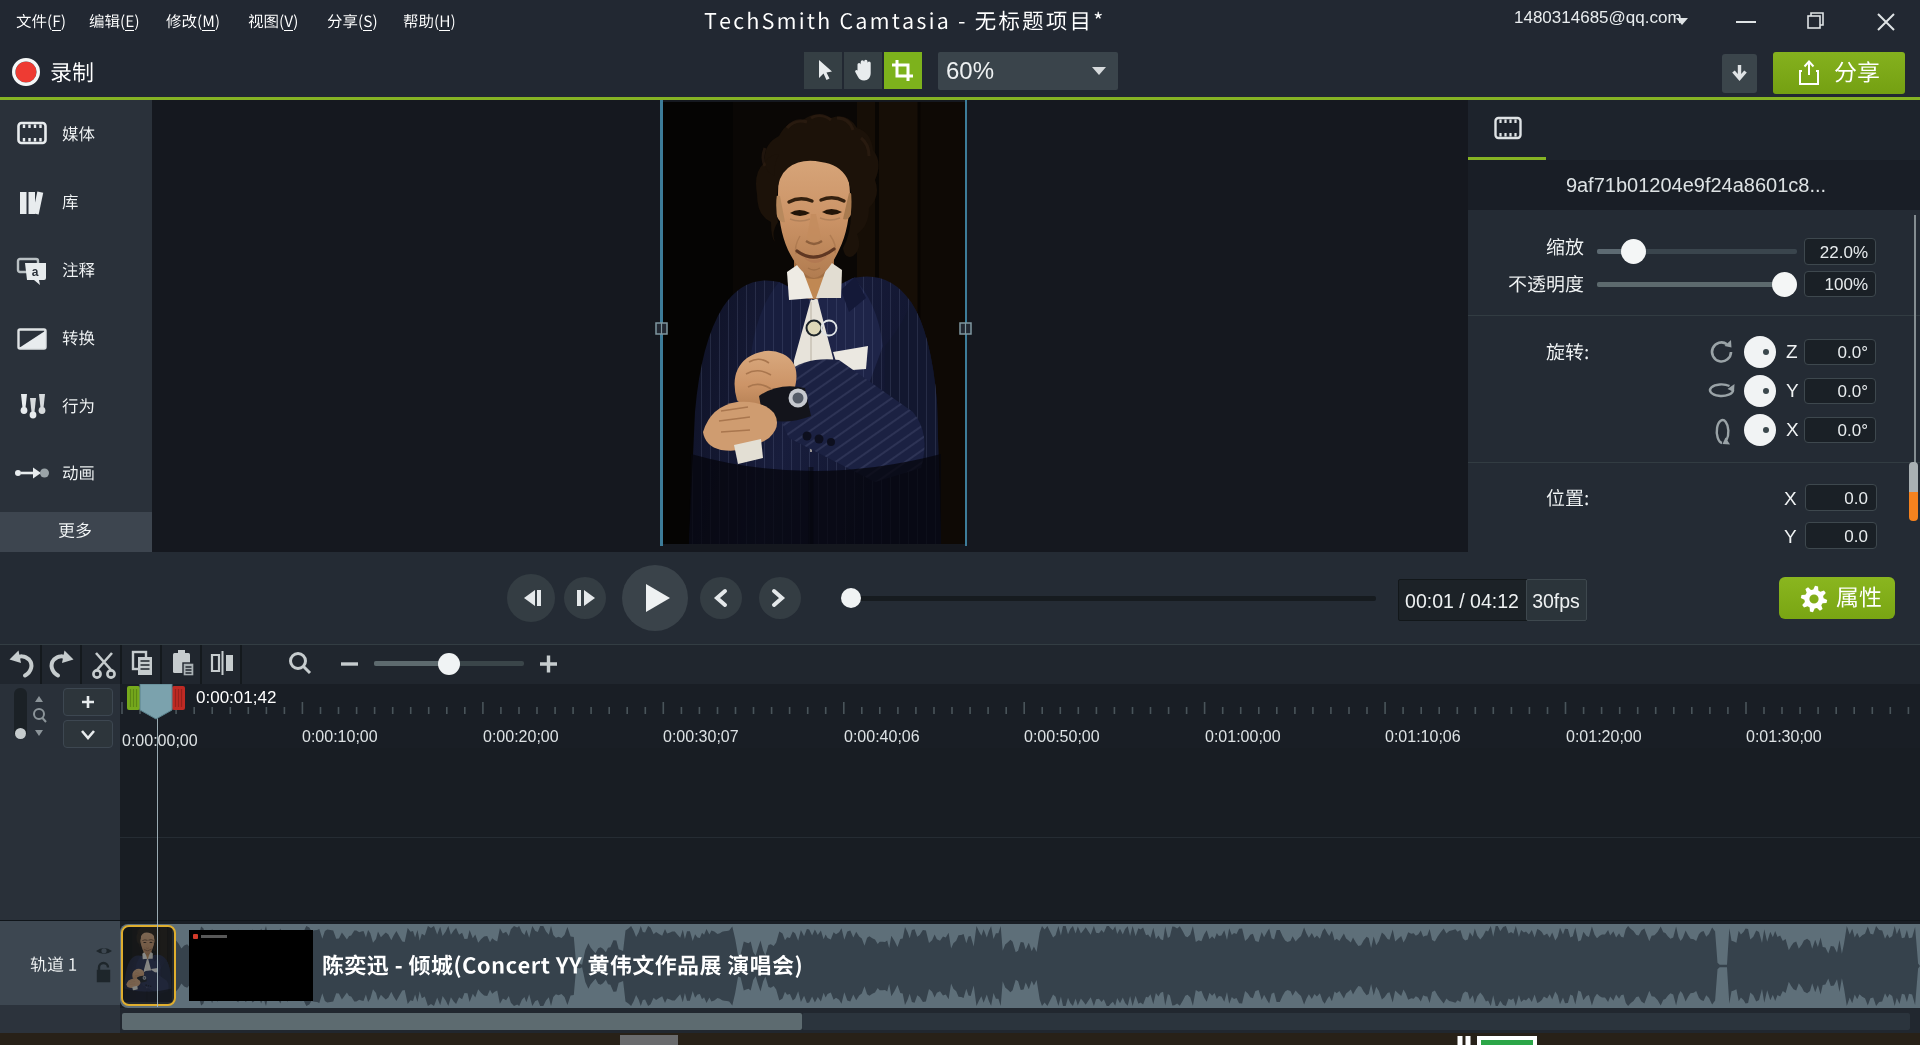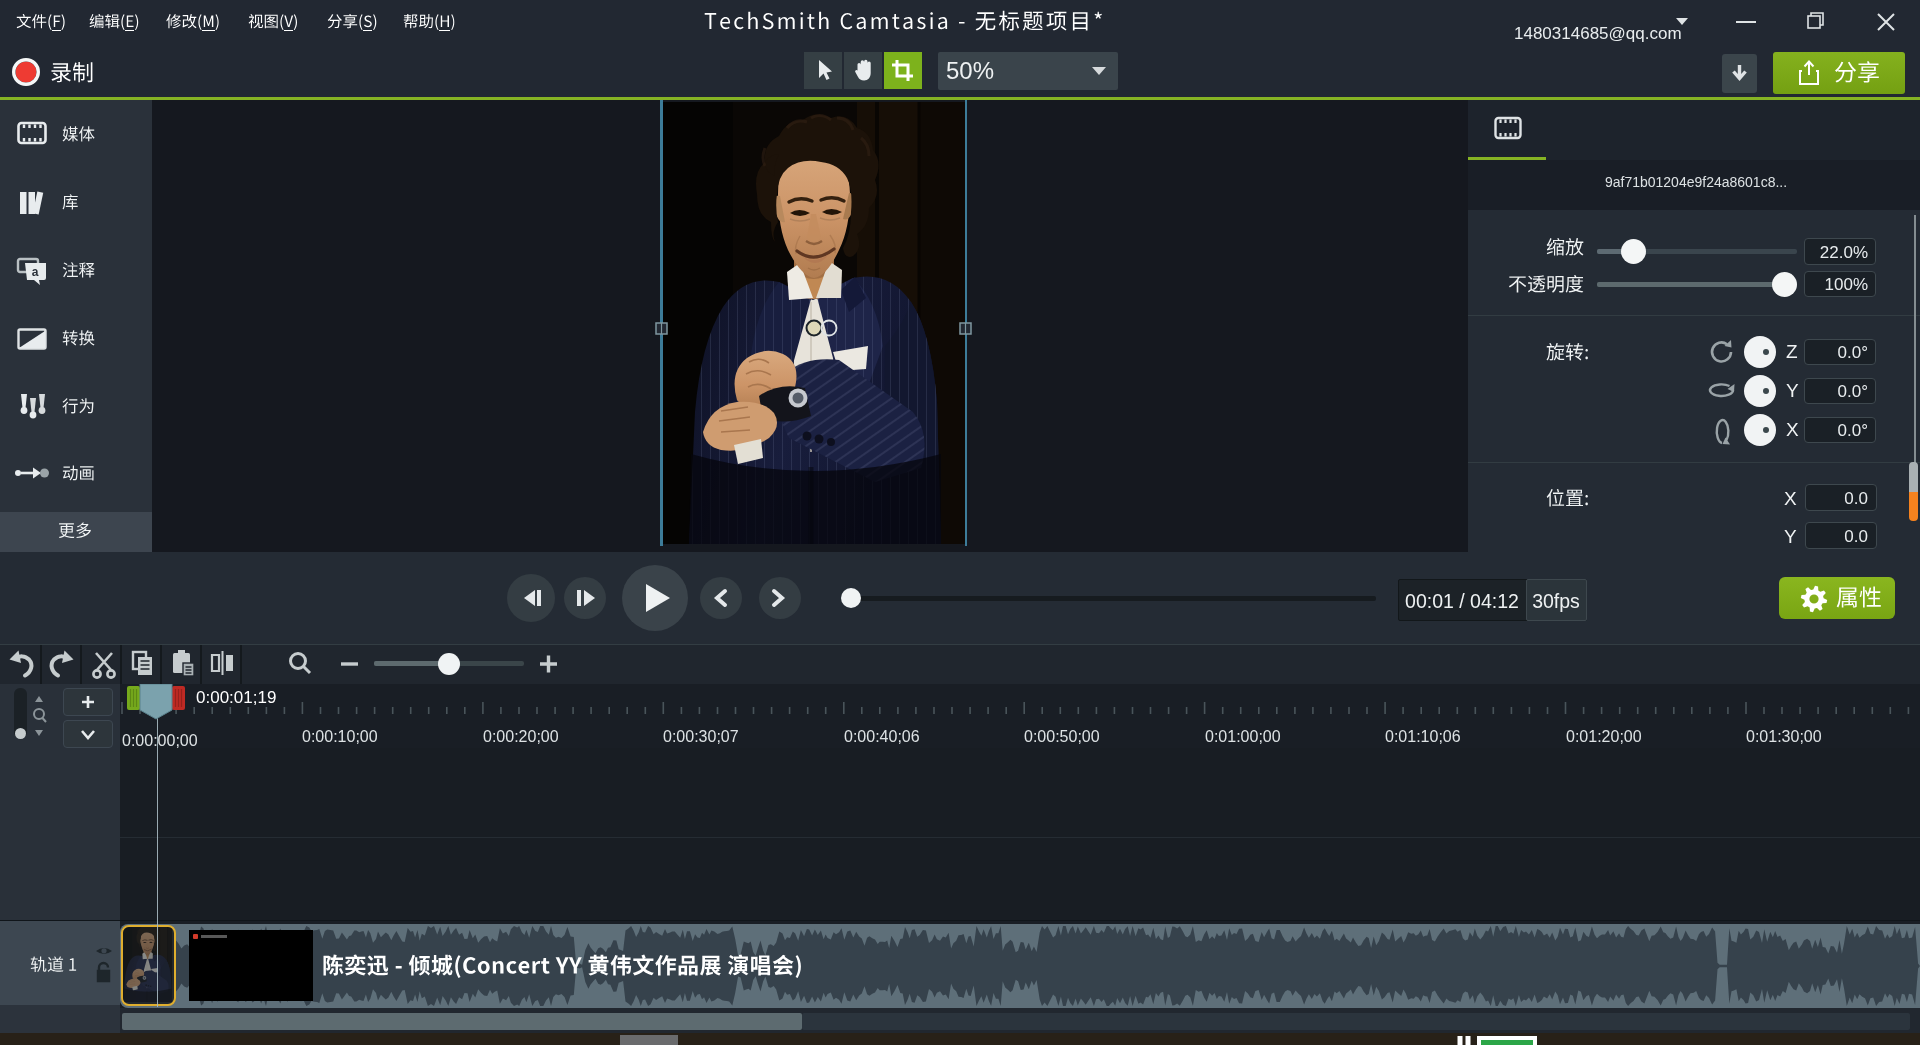--- a/index.html
+++ b/index.html
@@ -29,21 +29,21 @@
       <path transform="translate(0,18.0)" d="M10.4 -12.7 9.4 -12.3C10.5 -10.0 12.3 -7.5 13.9 -6.1C14.2 -6.4 14.6 -6.8 14.9 -7.1C13.3 -8.3 11.4 -10.6 10.4 -12.7ZM5.0 -12.7C4.1 -10.3 2.5 -8.2 0.7 -6.9C1.0 -6.6 1.5 -6.2 1.7 -6.0C2.1 -6.3 2.5 -6.7 2.9 -7.1V-6.0H5.9C5.5 -3.4 4.7 -0.9 1.0 0.3C1.3 0.5 1.6 1.0 1.7 1.3C5.7 -0.1 6.7 -2.9 7.1 -6.0H11.3C11.2 -2.1 10.9 -0.6 10.5 -0.2C10.4 -0.1 10.2 -0.0 9.9 -0.0C9.5 -0.0 8.6 -0.0 7.5 -0.1C7.8 0.2 7.9 0.7 7.9 1.0C8.9 1.1 9.9 1.1 10.4 1.1C10.9 1.0 11.3 0.9 11.6 0.5C12.1 -0.1 12.3 -1.8 12.6 -6.6C12.6 -6.8 12.6 -7.2 12.6 -7.2H3.0C4.3 -8.6 5.5 -10.4 6.3 -12.4Z M19.6 -8.8H26.9V-7.4H19.6ZM18.4 -9.7V-6.5H28.1V-9.7ZM27.6 -5.6 27.3 -5.6H17.8V-4.6H25.8C24.8 -4.3 23.7 -3.9 22.6 -3.7L22.6 -2.8H16.3V-1.8H22.6V0.0C22.6 0.2 22.5 0.3 22.3 0.3C22.0 0.3 20.9 0.3 19.9 0.3C20.0 0.6 20.2 1.0 20.3 1.3C21.7 1.3 22.6 1.3 23.1 1.1C23.7 1.0 23.8 0.7 23.8 0.0V-1.8H30.2V-2.8H23.8V-3.2C25.6 -3.6 27.4 -4.2 28.7 -5.0L27.9 -5.6ZM22.2 -12.9C22.4 -12.5 22.6 -12.1 22.7 -11.7H16.5V-10.7H30.0V-11.7H24.0C23.9 -12.1 23.6 -12.7 23.4 -13.1Z M34.7 3.0 35.6 2.7C34.2 0.4 33.6 -2.2 33.6 -4.8C33.6 -7.4 34.2 -10.1 35.6 -12.3L34.7 -12.7C33.3 -10.4 32.4 -7.9 32.4 -4.8C32.4 -1.8 33.3 0.7 34.7 3.0Z M41.0 0.2C43.3 0.2 44.8 -1.2 44.8 -3.0C44.8 -4.7 43.8 -5.5 42.5 -6.1L40.9 -6.8C40.0 -7.1 39.0 -7.5 39.0 -8.7C39.0 -9.7 39.8 -10.3 41.1 -10.3C42.1 -10.3 43.0 -9.9 43.7 -9.3L44.4 -10.2C43.6 -11.0 42.4 -11.6 41.1 -11.6C39.0 -11.6 37.5 -10.3 37.5 -8.6C37.5 -6.9 38.8 -6.1 39.8 -5.6L41.4 -4.9C42.5 -4.4 43.4 -4.1 43.4 -2.9C43.4 -1.8 42.5 -1.1 41.0 -1.1C39.8 -1.1 38.6 -1.6 37.8 -2.5L37.0 -1.5C38.0 -0.4 39.3 0.2 41.0 0.2Z M47.0 3.0C48.4 0.7 49.3 -1.8 49.3 -4.8C49.3 -7.9 48.4 -10.4 47.0 -12.7L46.1 -12.3C47.5 -10.1 48.1 -7.4 48.1 -4.8C48.1 -2.2 47.5 0.4 46.1 2.7Z" fill="#ffffff"></path>
     </svg>
 <div class="abs" style="left:363.2px;top:29.5px;width:9.2px;height:1px;background:#ffffff"></div>
 <svg style="position:absolute;left:403.0px;top:8.5px;overflow:visible" width="57" height="24">
       <path transform="translate(0,18.0)" d="M4.2 -13.0V-11.8H1.0V-10.8H4.2V-9.7H1.3V-8.8H4.2V-8.4C4.2 -8.2 4.2 -7.9 4.1 -7.6H0.8V-6.6H3.7C3.2 -6.0 2.4 -5.3 1.1 -4.8C1.3 -4.6 1.7 -4.2 1.9 -4.0C3.6 -4.7 4.5 -5.7 5.0 -6.6H8.4V-7.6H5.3C5.4 -7.9 5.4 -8.2 5.4 -8.4V-8.8H8.0V-9.7H5.4V-10.8H8.3V-11.8H5.4V-13.0ZM9.1 -12.4V-4.7H10.2V-11.4H12.8C12.4 -10.7 11.9 -9.9 11.4 -9.2C12.7 -8.5 13.3 -7.8 13.3 -7.2C13.3 -6.9 13.1 -6.7 12.9 -6.6C12.7 -6.5 12.4 -6.4 12.2 -6.4C11.8 -6.4 11.2 -6.4 10.5 -6.5C10.7 -6.2 10.9 -5.8 10.9 -5.5C11.5 -5.4 12.2 -5.5 12.7 -5.5C13.0 -5.5 13.4 -5.6 13.6 -5.8C14.2 -6.0 14.4 -6.5 14.4 -7.1C14.4 -7.8 13.9 -8.6 12.6 -9.4C13.3 -10.2 13.9 -11.1 14.5 -11.9L13.7 -12.4L13.5 -12.4ZM2.3 -4.1V0.4H3.5V-3.0H7.1V1.2H8.3V-3.0H12.2V-0.9C12.2 -0.7 12.2 -0.6 11.9 -0.6C11.7 -0.6 10.7 -0.6 9.7 -0.6C9.9 -0.4 10.1 0.1 10.2 0.4C11.5 0.4 12.3 0.4 12.8 0.2C13.3 0.0 13.4 -0.3 13.4 -0.9V-4.1H8.3V-5.3H7.1V-4.1Z M25.3 -13.0C25.3 -11.8 25.3 -10.6 25.3 -9.5H22.7V-8.4H25.2C25.0 -4.7 24.2 -1.4 21.3 0.4C21.5 0.6 21.9 1.0 22.1 1.3C25.3 -0.8 26.1 -4.3 26.4 -8.4H28.8C28.6 -2.7 28.5 -0.7 28.1 -0.2C27.9 0.0 27.8 0.1 27.5 0.1C27.2 0.1 26.4 0.0 25.5 -0.0C25.7 0.3 25.8 0.8 25.8 1.1C26.6 1.1 27.5 1.2 28.0 1.1C28.5 1.1 28.8 0.9 29.1 0.5C29.6 -0.2 29.7 -2.4 29.9 -8.9C29.9 -9.1 29.9 -9.5 29.9 -9.5H26.4C26.4 -10.6 26.4 -11.8 26.4 -13.0ZM16.0 -1.5 16.2 -0.3C18.1 -0.7 20.7 -1.3 23.2 -1.9L23.1 -2.9L22.2 -2.8V-12.3H17.1V-1.7ZM18.2 -1.9V-4.6H21.1V-2.5ZM18.2 -7.9H21.1V-5.6H18.2ZM18.2 -8.9V-11.2H21.1V-8.9Z M34.7 3.0 35.6 2.7C34.2 0.4 33.6 -2.2 33.6 -4.8C33.6 -7.4 34.2 -10.1 35.6 -12.3L34.7 -12.7C33.3 -10.4 32.4 -7.9 32.4 -4.8C32.4 -1.8 33.3 0.7 34.7 3.0Z M37.8 0.0H39.2V-5.4H44.5V0.0H46.0V-11.4H44.5V-6.6H39.2V-11.4H37.8Z M49.1 3.0C50.5 0.7 51.3 -1.8 51.3 -4.8C51.3 -7.9 50.5 -10.4 49.1 -12.7L48.2 -12.3C49.5 -10.1 50.2 -7.4 50.2 -4.8C50.2 -2.2 49.5 0.4 48.2 2.7Z" fill="#ffffff"></path>
     </svg>
 <div class="abs" style="left:439.2px;top:29.5px;width:11.3px;height:1px;background:#ffffff"></div>
 <svg style="position:absolute;left:704.0px;top:4.1px;overflow:visible" width="405" height="34">
       <path transform="translate(0,24.9)" d="M5.4 0.0H7.4V-14.1H12.2V-15.8H0.7V-14.1H5.4Z M21.8 0.3C23.4 0.3 24.6 -0.2 25.6 -0.9L24.9 -2.2C24.0 -1.6 23.1 -1.3 22.0 -1.3C19.8 -1.3 18.3 -2.9 18.1 -5.4H26.0C26.0 -5.7 26.1 -6.1 26.1 -6.5C26.1 -9.8 24.4 -12.0 21.4 -12.0C18.8 -12.0 16.2 -9.6 16.2 -5.8C16.2 -2.0 18.7 0.3 21.8 0.3ZM18.1 -6.8C18.3 -9.1 19.8 -10.4 21.5 -10.4C23.3 -10.4 24.4 -9.1 24.4 -6.8Z M35.8 0.3C37.2 0.3 38.5 -0.3 39.6 -1.2L38.7 -2.5C38.0 -1.9 37.0 -1.4 35.9 -1.4C33.8 -1.4 32.3 -3.1 32.3 -5.8C32.3 -8.5 33.9 -10.3 36.0 -10.3C36.9 -10.3 37.7 -9.9 38.3 -9.3L39.3 -10.6C38.5 -11.3 37.4 -12.0 35.9 -12.0C32.9 -12.0 30.3 -9.7 30.3 -5.8C30.3 -2.0 32.7 0.3 35.8 0.3Z M44.3 0.0H46.3V-8.5C47.5 -9.7 48.3 -10.3 49.5 -10.3C51.0 -10.3 51.7 -9.3 51.7 -7.1V0.0H53.7V-7.4C53.7 -10.4 52.5 -12.0 50.1 -12.0C48.5 -12.0 47.3 -11.1 46.2 -10.0L46.3 -12.4V-17.1H44.3Z M64.1 0.3C67.4 0.3 69.5 -1.7 69.5 -4.2C69.5 -6.5 68.1 -7.6 66.2 -8.4L64.0 -9.4C62.8 -9.9 61.4 -10.5 61.4 -12.0C61.4 -13.4 62.6 -14.3 64.3 -14.3C65.8 -14.3 67.0 -13.7 67.9 -12.8L69.0 -14.1C67.9 -15.2 66.2 -16.0 64.3 -16.0C61.5 -16.0 59.4 -14.3 59.4 -11.9C59.4 -9.6 61.1 -8.4 62.6 -7.8L64.8 -6.8C66.3 -6.2 67.5 -5.7 67.5 -4.0C67.5 -2.5 66.2 -1.5 64.2 -1.5C62.5 -1.5 60.9 -2.2 59.8 -3.4L58.6 -2.0C60.0 -0.6 61.9 0.3 64.1 0.3Z M74.6 0.0H76.6V-8.5C77.6 -9.7 78.6 -10.3 79.5 -10.3C81.0 -10.3 81.7 -9.3 81.7 -7.1V0.0H83.6V-8.5C84.7 -9.7 85.7 -10.3 86.6 -10.3C88.1 -10.3 88.7 -9.3 88.7 -7.1V0.0H90.7V-7.4C90.7 -10.4 89.6 -12.0 87.2 -12.0C85.7 -12.0 84.5 -11.1 83.3 -9.7C82.8 -11.1 81.9 -12.0 80.1 -12.0C78.7 -12.0 77.5 -11.1 76.4 -10.0H76.4L76.2 -11.7H74.6Z M96.7 0.0H98.7V-11.7H96.7ZM97.7 -14.1C98.5 -14.1 99.0 -14.6 99.0 -15.4C99.0 -16.1 98.5 -16.7 97.7 -16.7C96.9 -16.7 96.4 -16.1 96.4 -15.4C96.4 -14.6 96.9 -14.1 97.7 -14.1Z M108.5 0.3C109.2 0.3 110.0 0.1 110.6 -0.2L110.3 -1.6C109.9 -1.5 109.4 -1.3 108.9 -1.3C107.6 -1.3 107.1 -2.1 107.1 -3.5V-10.1H110.3V-11.7H107.1V-15.0H105.5L105.3 -11.7L103.4 -11.6V-10.1H105.2V-3.6C105.2 -1.3 106.0 0.3 108.5 0.3Z M115.1 0.0H117.1V-8.5C118.3 -9.7 119.1 -10.3 120.3 -10.3C121.8 -10.3 122.5 -9.3 122.5 -7.1V0.0H124.5V-7.4C124.5 -10.4 123.3 -12.0 120.9 -12.0C119.3 -12.0 118.1 -11.1 117.0 -10.0L117.1 -12.4V-17.1H115.1Z M143.5 0.3C145.6 0.3 147.1 -0.5 148.4 -2.0L147.3 -3.2C146.2 -2.1 145.1 -1.5 143.6 -1.5C140.6 -1.5 138.7 -4.0 138.7 -7.9C138.7 -11.9 140.7 -14.3 143.7 -14.3C145.0 -14.3 146.1 -13.7 146.9 -12.8L148.0 -14.1C147.1 -15.1 145.6 -16.0 143.6 -16.0C139.6 -16.0 136.7 -13.0 136.7 -7.9C136.7 -2.8 139.6 0.3 143.5 0.3Z M156.0 0.3C157.4 0.3 158.7 -0.5 159.9 -1.4H159.9L160.1 0.0H161.7V-7.2C161.7 -10.1 160.5 -12.0 157.7 -12.0C155.8 -12.0 154.1 -11.1 153.1 -10.4L153.8 -9.1C154.8 -9.7 156.0 -10.3 157.3 -10.3C159.3 -10.3 159.8 -8.9 159.8 -7.4C154.8 -6.8 152.6 -5.6 152.6 -3.0C152.6 -0.9 154.0 0.3 156.0 0.3ZM156.6 -1.3C155.4 -1.3 154.5 -1.8 154.5 -3.2C154.5 -4.7 155.8 -5.6 159.8 -6.1V-2.8C158.6 -1.8 157.7 -1.3 156.6 -1.3Z M167.6 0.0H169.6V-8.5C170.6 -9.7 171.6 -10.3 172.5 -10.3C174.0 -10.3 174.7 -9.3 174.7 -7.1V0.0H176.6V-8.5C177.7 -9.7 178.7 -10.3 179.6 -10.3C181.1 -10.3 181.8 -9.3 181.8 -7.1V0.0H183.7V-7.4C183.7 -10.4 182.6 -12.0 180.2 -12.0C178.7 -12.0 177.5 -11.1 176.3 -9.7C175.8 -11.1 174.9 -12.0 173.1 -12.0C171.7 -12.0 170.5 -11.1 169.5 -10.0H169.4L169.2 -11.7H167.6Z M193.4 0.3C194.1 0.3 194.9 0.1 195.5 -0.2L195.2 -1.6C194.8 -1.5 194.3 -1.3 193.8 -1.3C192.5 -1.3 192.0 -2.1 192.0 -3.5V-10.1H195.2V-11.7H192.0V-15.0H190.4L190.2 -11.7L188.3 -11.6V-10.1H190.1V-3.6C190.1 -1.3 190.9 0.3 193.4 0.3Z M202.7 0.3C204.2 0.3 205.5 -0.5 206.6 -1.4H206.6L206.8 0.0H208.4V-7.2C208.4 -10.1 207.3 -12.0 204.4 -12.0C202.5 -12.0 200.9 -11.1 199.8 -10.4L200.6 -9.1C201.5 -9.7 202.7 -10.3 204.1 -10.3C206.0 -10.3 206.5 -8.9 206.5 -7.4C201.5 -6.8 199.3 -5.6 199.3 -3.0C199.3 -0.9 200.8 0.3 202.7 0.3ZM203.3 -1.3C202.1 -1.3 201.2 -1.8 201.2 -3.2C201.2 -4.7 202.5 -5.6 206.5 -6.1V-2.8C205.3 -1.8 204.4 -1.3 203.3 -1.3Z M217.4 0.3C220.1 0.3 221.6 -1.3 221.6 -3.2C221.6 -5.4 219.8 -6.1 218.1 -6.7C216.8 -7.2 215.6 -7.7 215.6 -8.8C215.6 -9.7 216.2 -10.4 217.7 -10.4C218.8 -10.4 219.6 -10.0 220.4 -9.4L221.3 -10.6C220.4 -11.4 219.1 -12.0 217.7 -12.0C215.1 -12.0 213.7 -10.5 213.7 -8.7C213.7 -6.7 215.4 -5.9 217.1 -5.3C218.4 -4.8 219.7 -4.3 219.7 -3.1C219.7 -2.1 219.0 -1.2 217.4 -1.2C216.1 -1.2 215.0 -1.8 214.0 -2.6L213.0 -1.3C214.1 -0.4 215.7 0.3 217.4 0.3Z M226.6 0.0H228.6V-11.7H226.6ZM227.6 -14.1C228.4 -14.1 228.9 -14.6 228.9 -15.4C228.9 -16.1 228.4 -16.7 227.6 -16.7C226.8 -16.7 226.3 -16.1 226.3 -15.4C226.3 -14.6 226.8 -14.1 227.6 -14.1Z M237.4 0.3C238.8 0.3 240.1 -0.5 241.3 -1.4H241.3L241.5 0.0H243.1V-7.2C243.1 -10.1 241.9 -12.0 239.1 -12.0C237.2 -12.0 235.5 -11.1 234.5 -10.4L235.2 -9.1C236.2 -9.7 237.4 -10.3 238.7 -10.3C240.7 -10.3 241.2 -8.9 241.2 -7.4C236.2 -6.8 234.0 -5.6 234.0 -3.0C234.0 -0.9 235.4 0.3 237.4 0.3ZM238.0 -1.3C236.8 -1.3 235.9 -1.8 235.9 -3.2C235.9 -4.7 237.2 -5.6 241.2 -6.1V-2.8C240.0 -1.8 239.1 -1.3 238.0 -1.3Z M255.0 -5.3H260.5V-6.8H255.0Z M273.2 -16.6V-15.0H280.3C280.2 -13.5 280.2 -11.9 279.9 -10.3H271.8V-8.7H279.6C278.7 -5.0 276.7 -1.5 271.6 0.4C272.0 0.7 272.4 1.3 272.7 1.7C278.2 -0.5 280.4 -4.5 281.3 -8.7H281.7V-1.3C281.7 0.7 282.3 1.2 284.5 1.2C285.0 1.2 288.1 1.2 288.6 1.2C290.6 1.2 291.1 0.3 291.4 -3.1C290.9 -3.2 290.2 -3.5 289.8 -3.8C289.7 -0.9 289.5 -0.4 288.5 -0.4C287.8 -0.4 285.2 -0.4 284.7 -0.4C283.6 -0.4 283.4 -0.5 283.4 -1.3V-8.7H291.2V-10.3H281.5C281.8 -11.9 281.9 -13.5 281.9 -15.0H289.9V-16.6Z M304.4 -16.4V-14.9H313.8V-16.4ZM311.2 -7.0C312.2 -4.8 313.2 -2.0 313.5 -0.3L315.0 -0.9C314.6 -2.6 313.6 -5.3 312.5 -7.4ZM305.0 -7.4C304.4 -5.1 303.5 -2.8 302.3 -1.2C302.6 -1.1 303.3 -0.6 303.6 -0.4C304.7 -2.0 305.8 -4.5 306.5 -7.0ZM303.5 -11.3V-9.8H308.1V-0.4C308.1 -0.1 308.0 -0.0 307.7 0.0C307.4 0.0 306.4 0.0 305.3 -0.0C305.5 0.5 305.7 1.2 305.8 1.6C307.3 1.6 308.3 1.6 308.9 1.3C309.5 1.1 309.7 0.6 309.7 -0.4V-9.8H315.0V-11.3ZM298.8 -18.1V-13.5H295.5V-12.0H298.4C297.7 -9.3 296.3 -6.2 294.9 -4.6C295.2 -4.2 295.7 -3.5 295.8 -3.1C296.9 -4.5 298.0 -6.8 298.8 -9.1V1.7H300.4V-9.5C301.1 -8.5 302.0 -7.2 302.3 -6.5L303.3 -7.7C302.9 -8.3 301.0 -10.7 300.4 -11.4V-12.0H303.2V-13.5H300.4V-18.1Z M321.9 -13.2H326.3V-11.6H321.9ZM321.9 -16.0H326.3V-14.4H321.9ZM320.4 -17.2V-10.4H327.8V-17.2ZM333.1 -11.4C332.9 -5.8 332.5 -3.1 328.0 -1.7C328.3 -1.4 328.6 -0.9 328.7 -0.6C333.6 -2.2 334.3 -5.3 334.4 -11.4ZM333.8 -4.0C335.2 -3.0 336.8 -1.6 337.6 -0.7L338.6 -1.7C337.8 -2.6 336.1 -3.9 334.8 -4.9ZM320.8 -6.5C320.7 -3.4 320.3 -0.8 318.8 0.9C319.2 1.1 319.8 1.5 320.0 1.7C320.8 0.6 321.3 -0.6 321.7 -2.1C323.6 0.8 326.7 1.2 331.3 1.2H338.2C338.3 0.8 338.6 0.2 338.8 -0.1C337.6 -0.1 332.3 -0.1 331.3 -0.1C328.8 -0.1 326.6 -0.2 324.9 -0.9V-4.0H328.5V-5.2H324.9V-7.5H328.9V-8.8H319.2V-7.5H323.5V-1.7C322.9 -2.3 322.4 -2.9 322.0 -3.8C322.1 -4.6 322.1 -5.5 322.2 -6.4ZM329.7 -13.7V-4.6H331.1V-12.4H336.2V-4.7H337.6V-13.7H333.6C333.8 -14.3 334.1 -15.0 334.4 -15.8H338.7V-17.1H328.9V-15.8H332.8C332.6 -15.0 332.3 -14.3 332.1 -13.7Z M355.1 -10.8V-6.2C355.1 -4.0 354.5 -1.2 348.7 0.4C349.0 0.7 349.5 1.3 349.7 1.7C355.8 -0.3 356.7 -3.4 356.7 -6.2V-10.8ZM356.6 -2.0C358.3 -0.9 360.4 0.7 361.4 1.7L362.5 0.6C361.5 -0.5 359.3 -1.9 357.6 -3.0ZM342.4 -4.0 342.9 -2.3C344.8 -2.9 347.5 -3.8 350.0 -4.7L349.8 -6.1L347.1 -5.3V-14.0H349.6V-15.5H342.8V-14.0H345.5V-4.8ZM350.8 -13.4V-3.3H352.4V-12.0H359.4V-3.3H361.0V-13.4H355.9C356.2 -14.1 356.6 -14.9 356.9 -15.7H362.4V-17.1H350.0V-15.7H355.0C354.8 -14.9 354.5 -14.1 354.3 -13.4Z M370.5 -10.1H381.8V-6.6H370.5ZM370.5 -11.7V-15.1H381.8V-11.7ZM370.5 -5.0H381.8V-1.4H370.5ZM368.9 -16.7V1.6H370.5V0.1H381.8V1.6H383.5V-16.7Z M392.5 -10.1 394.3 -12.2 395.9 -10.1 396.9 -10.8 395.5 -13.1 397.8 -14.0 397.5 -15.1 395.0 -14.5 394.8 -17.1H393.7L393.4 -14.5L391.0 -15.1L390.6 -14.0L392.9 -13.1L391.6 -10.8Z" fill="#ffffff"></path>
     </svg>
-<div class="txt" style="left:1514px;top:24px;font-size:17px;color:#e8ecee">1480314685@qq.com</div>
+<div class="txt" style="left:1514px;top:8px;font-size:17px;color:#e8ecee">1480314685@qq.com</div>
 <div class="abs" style="left:1676px;top:18px;width:0;height:0;border-left:6px solid transparent;border-right:6px solid transparent;border-top:7px solid #dfe3e5"></div>
 <svg class="abs" style="left:1732px;top:8px" width="180" height="28" viewBox="0 0 180 28">
       <path d="M4 14 H24" stroke="#dfe3e5" stroke-width="2"></path>
       <rect x="76" y="8" width="12" height="12" fill="none" stroke="#dfe3e5" stroke-width="1.6"></rect>
       <path d="M79 8 V5 H91 V17 H88" fill="none" stroke="#dfe3e5" stroke-width="1.6"></path>
       <path d="M146 6 L162 22 M162 6 L146 22" stroke="#dfe3e5" stroke-width="2"></path>
     </svg>
 <div class="abs" style="left:0;top:44px;width:1920px;height:53px;background:#222832"></div>
 <svg class="abs" style="left:10px;top:56px" width="32" height="32" viewBox="0 0 32 32">
       <circle cx="16" cy="16" r="10.5" fill="#ee3b33"></circle>
@@ -58,21 +58,21 @@
 <svg class="abs" style="left:804px;top:52px" width="38" height="37" viewBox="0 0 38 37">
       <path d="M15 8 L15 26 L19.5 21.5 L22.5 28 L25.5 26.5 L22.5 20.5 L28 19.5 Z" fill="#e8ecee"></path>
     </svg>
 <svg class="abs" style="left:844px;top:52px" width="38" height="37" viewBox="0 0 38 37">
       <path d="M13.5 18 V12.5 a1.6 1.6 0 0 1 3.2 0 V10 a1.7 1.7 0 0 1 3.4 0 V9.5 a1.7 1.7 0 0 1 3.4 0 V11 a1.6 1.6 0 0 1 3.2 0 V21 c0 4.5-2.6 7.5-6.6 7.5 c-3.2 0-4.8-1.2-6.2-3.8 l-2.6-4.6 c-.9-1.5 1.2-3 2.4-1.6 z" fill="#e8ecee"></path>
     </svg>
 <svg class="abs" style="left:884px;top:52px" width="38" height="37" viewBox="0 0 38 37">
       <path d="M13 8 V24 H29 M8 13 H24 V29" fill="none" stroke="#ffffff" stroke-width="3"></path>
     </svg>
 <div class="abs" style="left:938px;top:52px;width:180px;height:38px;background:#3a444b;border-radius:2px"></div>
-<div class="txt" style="left:946px;top:57px;font-size:24px;color:#eef1f2">50%</div>
+<div class="txt" style="left:946px;top:57px;font-size:24px;color:#eef1f2">60%</div>
 <div class="abs" style="left:1092px;top:67px;width:0;height:0;border-left:7px solid transparent;border-right:7px solid transparent;border-top:8px solid #d6dadc"></div>
 <div class="abs" style="left:1722px;top:54px;width:35px;height:39px;background:#3b454b;border-radius:3px"></div>
 <svg class="abs" style="left:1722px;top:54px" width="35" height="39" viewBox="0 0 35 39">
       <path d="M17.5 11 V22 M11.5 17.5 L17.5 24.5 L23.5 17.5" fill="none" stroke="#dfe3e5" stroke-width="3.4"></path>
     </svg>
 <div class="abs" style="left:1773px;top:52px;width:132px;height:42px;background:linear-gradient(#85b11e,#74a012);border-radius:3px"></div>
 <svg class="abs" style="left:1796px;top:59px" width="26" height="28" viewBox="0 0 26 28">
       <path d="M6 12 H4 V25 H22 V12 H20 M13 16 V3 M8.5 7.5 L13 2.6 L17.5 7.5" fill="none" stroke="#ffffff" stroke-width="2"></path>
     </svg>
 <svg style="position:absolute;left:1834.0px;top:54.3px;overflow:visible" width="50" height="36">
@@ -244,21 +244,21 @@
       <circle cx="177" cy="10" r="7.5" fill="none" stroke="#dfe4e6" stroke-width="1.8"></circle>
     </svg>
 <div class="abs" style="left:1468px;top:100px;width:452px;height:452px;background:#242b34"></div>
 <div class="abs" style="left:1468px;top:100px;width:452px;height:61px;background:#1d232c"></div>
 <div class="abs" style="left:1468px;top:157px;width:78px;height:4px;background:#86b324"></div>
 <svg class="abs" style="left:1494px;top:114px" width="28" height="28" viewBox="0 0 28 28">
       <rect x="1.5" y="4" width="25" height="20" rx="3" fill="none" stroke="#dfe3e5" stroke-width="2.4"></rect>
       <path d="M6.5 5.5 V9 M11.5 5.5 V9 M16.5 5.5 V9 M21.5 5.5 V9 M6.5 19 V22.5 M11.5 19 V22.5 M16.5 19 V22.5 M21.5 19 V22.5" stroke="#dfe3e5" stroke-width="2.2"></path>
     </svg>
 <div class="abs" style="left:1468px;top:160px;width:452px;height:50px;background:#191e26"></div>
-<div class="txt" style="left:1696px;top:174px;font-size:14px;color:#dde2e4;transform:translateX(-50%)">9af71b01204e9f24a8601c8...</div>
+<div class="txt" style="left:1696px;top:174px;font-size:20px;color:#dde2e4;transform:translateX(-50%)">9af71b01204e9f24a8601c8...</div>
 <svg style="position:absolute;left:1546.0px;top:232.0px;overflow:visible" width="42" height="30">
       <path transform="translate(0,22.0)" d="M0.8 -1.0 1.2 0.3C2.8 -0.3 4.8 -1.1 6.8 -1.8L6.5 -3.0C4.4 -2.2 2.3 -1.5 0.8 -1.0ZM1.2 -8.0C1.5 -8.2 1.9 -8.2 4.0 -8.5C3.2 -7.3 2.5 -6.3 2.2 -5.9C1.7 -5.2 1.3 -4.8 0.9 -4.7C1.0 -4.4 1.2 -3.7 1.3 -3.5C1.6 -3.7 2.2 -3.9 6.0 -4.8L6.0 -5.5V-6.0L3.2 -5.4C4.5 -7.0 5.8 -9.1 6.9 -11.1L5.7 -11.8C5.4 -11.1 5.1 -10.4 4.7 -9.7L2.6 -9.6C3.7 -11.2 4.8 -13.3 5.6 -15.3L4.3 -15.9C3.6 -13.6 2.2 -11.1 1.8 -10.5C1.4 -9.8 1.1 -9.4 0.7 -9.3C0.9 -9.0 1.1 -8.3 1.2 -8.0ZM9.0 -11.6C8.5 -9.6 7.4 -7.1 6.0 -5.5C6.2 -5.3 6.6 -4.9 6.7 -4.6C7.2 -5.1 7.6 -5.6 8.0 -6.2V1.5H9.2V-8.5C9.6 -9.4 10.0 -10.4 10.2 -11.3ZM10.7 -7.7V1.5H11.9V0.6H16.2V1.4H17.5V-7.7H14.1L14.6 -9.6H17.8V-10.8H10.4V-9.6H13.2C13.1 -9.0 12.9 -8.3 12.8 -7.7ZM11.2 -15.6C11.5 -15.2 11.8 -14.6 12.0 -14.1H7.0V-11.0H8.3V-12.9H16.7V-11.3H18.1V-14.1H13.4C13.2 -14.7 12.8 -15.4 12.4 -16.0ZM11.9 -3.0H16.2V-0.6H11.9ZM11.9 -4.2V-6.5H16.2V-4.2Z M22.9 -15.6C23.3 -14.8 23.7 -13.7 23.9 -13.0L25.2 -13.5C25.0 -14.1 24.6 -15.2 24.2 -16.0ZM19.8 -12.9V-11.6H22.1V-7.6C22.1 -4.9 21.8 -1.9 19.5 0.6C19.8 0.8 20.3 1.2 20.5 1.5C23.1 -1.2 23.4 -4.4 23.4 -7.6V-7.7H26.0C25.9 -2.5 25.8 -0.6 25.5 -0.2C25.3 0.0 25.2 0.1 24.9 0.1C24.6 0.1 23.9 0.1 23.1 -0.0C23.3 0.3 23.4 0.9 23.5 1.3C24.3 1.3 25.1 1.3 25.5 1.3C26.0 1.3 26.4 1.1 26.7 0.7C27.2 0.0 27.3 -2.1 27.4 -8.4C27.4 -8.6 27.4 -9.0 27.4 -9.0H23.4V-11.6H28.3V-12.9ZM30.9 -11.1H34.4C34.1 -8.7 33.5 -6.6 32.6 -4.9C31.8 -6.6 31.2 -8.7 30.8 -10.9ZM30.6 -16.0C30.1 -12.7 29.0 -9.5 27.5 -7.5C27.8 -7.2 28.3 -6.7 28.6 -6.4C29.1 -7.1 29.5 -7.9 30.0 -8.8C30.4 -6.8 31.0 -5.0 31.8 -3.5C30.7 -1.9 29.2 -0.6 27.2 0.3C27.5 0.6 27.9 1.2 28.0 1.6C29.9 0.6 31.4 -0.6 32.5 -2.1C33.6 -0.6 34.8 0.6 36.4 1.5C36.7 1.1 37.1 0.6 37.4 0.3C35.8 -0.5 34.4 -1.8 33.4 -3.4C34.6 -5.5 35.4 -8.0 35.9 -11.1H37.3V-12.4H31.3C31.6 -13.5 31.9 -14.6 32.1 -15.7Z" fill="#f0f3f4"></path>
     </svg>
 <div class="abs" style="left:1597px;top:248.5px;width:200px;height:5px;background:#3a454d;border-radius:2px"></div>
 <div class="abs" style="left:1597px;top:248.5px;width:40px;height:5px;background:#5d6a72;border-radius:2px"></div>
 <div class="abs" style="left:1621px;top:239px;width:25px;height:25px;background:#f4f6f6;border-radius:50%"></div>
 <div class="abs" style="left:1804px;top:238px;width:72px;height:27px;background:#1a2026;border:1px solid #3e484e;border-radius:4px"></div>
 <div class="txt" style="left:1868px;top:243px;font-size:17px;transform:translateX(-100%)">22.0%</div>
 <svg style="position:absolute;left:1508.0px;top:269.0px;overflow:visible" width="80" height="30">
       <path transform="translate(0,22.0)" d="M10.6 -9.1C12.9 -7.6 15.7 -5.3 17.1 -3.9L18.2 -5.0C16.8 -6.4 13.9 -8.5 11.7 -10.0ZM1.3 -14.6V-13.2H9.8C7.9 -9.9 4.6 -6.7 0.8 -4.8C1.1 -4.5 1.6 -4.0 1.8 -3.6C4.4 -5.0 6.8 -6.9 8.7 -9.1V1.5H10.3V-11.1C10.8 -11.8 11.2 -12.5 11.6 -13.2H17.7V-14.6Z M20.2 -14.5C21.3 -13.6 22.6 -12.3 23.1 -11.3L24.3 -12.2C23.7 -13.1 22.4 -14.4 21.2 -15.3ZM35.2 -15.7C33.0 -15.1 28.8 -14.8 25.4 -14.7C25.6 -14.4 25.7 -13.9 25.7 -13.7C27.2 -13.7 28.7 -13.8 30.3 -13.9V-12.4H24.9V-11.3H29.4C28.1 -10.0 26.2 -8.8 24.4 -8.2C24.7 -7.9 25.0 -7.5 25.3 -7.2C27.0 -7.8 28.9 -9.2 30.3 -10.7V-8.1H31.6V-10.7C32.9 -9.3 34.8 -7.9 36.5 -7.2C36.7 -7.6 37.1 -8.0 37.4 -8.3C35.6 -8.8 33.7 -10.0 32.5 -11.3H37.1V-12.4H31.6V-14.0C33.3 -14.2 34.9 -14.4 36.2 -14.7ZM26.4 -7.7V-6.5H28.7C28.3 -4.5 27.5 -3.0 24.9 -2.2C25.2 -1.9 25.5 -1.4 25.6 -1.1C28.6 -2.1 29.6 -4.0 30.0 -6.5H32.3C32.1 -5.9 32.0 -5.3 31.8 -4.8H35.0C34.9 -3.4 34.7 -2.8 34.4 -2.6C34.3 -2.4 34.1 -2.4 33.8 -2.4C33.5 -2.4 32.6 -2.4 31.7 -2.5C31.9 -2.2 32.0 -1.7 32.0 -1.4C33.0 -1.3 33.9 -1.3 34.4 -1.4C34.9 -1.4 35.2 -1.5 35.5 -1.8C35.9 -2.2 36.2 -3.2 36.4 -5.4C36.4 -5.6 36.4 -5.9 36.4 -5.9H33.4L33.8 -7.7ZM23.8 -8.7H20.1V-7.3H22.4V-1.6C21.6 -1.2 20.7 -0.5 19.9 0.3L20.8 1.5C21.9 0.3 22.9 -0.6 23.6 -0.6C24.0 -0.6 24.6 -0.1 25.4 0.4C26.6 1.1 28.2 1.3 30.4 1.3C32.3 1.3 35.5 1.2 37.0 1.1C37.0 0.7 37.2 -0.0 37.4 -0.4C35.5 -0.2 32.6 -0.1 30.4 -0.1C28.4 -0.1 26.8 -0.2 25.6 -0.9C24.7 -1.4 24.3 -1.9 23.8 -1.9Z M44.4 -8.6V-4.8H40.9V-8.6ZM44.4 -9.9H40.9V-13.5H44.4ZM39.5 -14.8V-1.7H40.9V-3.5H45.8V-14.8ZM54.2 -13.8V-10.5H48.9V-13.8ZM47.5 -15.1V-8.4C47.5 -5.4 47.2 -1.8 44.0 0.7C44.3 0.9 44.8 1.3 45.0 1.7C47.2 -0.0 48.2 -2.3 48.6 -4.6H54.2V-0.4C54.2 -0.0 54.1 0.1 53.8 0.1C53.4 0.1 52.2 0.1 51.0 0.1C51.2 0.5 51.5 1.1 51.5 1.5C53.2 1.5 54.2 1.4 54.8 1.2C55.4 1.0 55.6 0.5 55.6 -0.4V-15.1ZM54.2 -9.2V-5.9H48.8C48.9 -6.7 48.9 -7.6 48.9 -8.4V-9.2Z M64.3 -12.2V-10.6H61.3V-9.4H64.3V-6.3H71.7V-9.4H74.8V-10.6H71.7V-12.2H70.3V-10.6H65.7V-12.2ZM70.3 -9.4V-7.4H65.7V-9.4ZM71.4 -3.9C70.5 -2.9 69.4 -2.1 68.0 -1.5C66.7 -2.1 65.5 -2.9 64.8 -3.9ZM61.5 -5.0V-3.9H64.0L63.4 -3.6C64.1 -2.5 65.2 -1.6 66.4 -0.9C64.7 -0.3 62.7 0.0 60.6 0.2C60.9 0.5 61.1 1.1 61.2 1.4C63.6 1.1 65.9 0.7 67.9 -0.1C69.8 0.7 72.0 1.2 74.4 1.5C74.6 1.2 75.0 0.6 75.3 0.3C73.2 0.1 71.2 -0.3 69.5 -0.9C71.2 -1.8 72.6 -3.0 73.5 -4.6L72.6 -5.1L72.3 -5.0ZM66.0 -15.7C66.3 -15.2 66.5 -14.6 66.7 -14.1H59.4V-8.9C59.4 -6.1 59.3 -2.0 57.7 0.9C58.1 1.0 58.7 1.3 59.0 1.5C60.6 -1.5 60.8 -5.9 60.8 -8.9V-12.7H75.0V-14.1H68.4C68.1 -14.7 67.8 -15.4 67.4 -16.1Z" fill="#f0f3f4"></path>
@@ -542,21 +542,21 @@
       <path transform="translate(0,25.5)" d="M16.9 -4.6C17.8 -2.9 18.8 -0.7 19.3 0.6L21.5 -0.5C21.0 -1.8 19.8 -4.0 19.0 -5.6ZM9.8 -5.5C9.3 -3.9 8.2 -1.9 7.1 -0.6C7.6 -0.3 8.4 0.4 8.9 0.9C10.2 -0.5 11.4 -2.8 12.3 -4.8ZM1.5 -17.7V2.0H3.9V-15.4H5.7C5.3 -13.9 4.8 -11.9 4.4 -10.6C5.6 -9.1 5.9 -7.7 5.9 -6.8C5.9 -6.1 5.8 -5.7 5.5 -5.5C5.4 -5.4 5.2 -5.3 4.9 -5.3C4.7 -5.3 4.4 -5.3 4.0 -5.4C4.4 -4.7 4.6 -3.7 4.6 -3.0C5.1 -3.0 5.7 -3.0 6.0 -3.1C6.5 -3.1 7.0 -3.3 7.3 -3.5C8.0 -4.0 8.3 -5.0 8.3 -6.4C8.3 -7.7 8.1 -9.2 6.8 -10.8C7.4 -12.5 8.1 -14.9 8.7 -16.8L6.8 -17.8L6.5 -17.7ZM8.4 -15.9V-13.6H10.6C10.2 -12.3 9.9 -11.2 9.7 -10.8C9.2 -9.8 8.9 -9.2 8.4 -9.1C8.7 -8.4 9.2 -7.1 9.3 -6.6C9.5 -6.8 10.4 -6.9 11.4 -6.9H13.5V-1.0C13.5 -0.7 13.4 -0.6 13.2 -0.6C12.9 -0.6 12.1 -0.6 11.3 -0.6C11.6 0.1 11.9 1.2 12.0 1.9C13.4 1.9 14.4 1.8 15.1 1.4C15.9 1.0 16.0 0.3 16.0 -0.9V-6.9H20.3V-9.3H16.0V-12.3H13.5V-9.3H11.6C12.2 -10.6 12.7 -12.0 13.3 -13.6H21.0V-15.9H14.0C14.3 -16.8 14.5 -17.7 14.7 -18.6L11.7 -18.9C11.6 -17.9 11.4 -16.9 11.2 -15.9Z M26.3 -14.0C25.6 -12.8 24.4 -11.6 23.2 -10.8C23.7 -10.4 24.7 -9.7 25.1 -9.3C26.3 -10.3 27.7 -11.9 28.6 -13.3ZM37.9 -13.0C39.0 -11.7 40.3 -9.9 40.8 -8.7L43.1 -9.8C42.5 -11.0 41.2 -12.7 40.0 -13.9ZM31.5 -18.4C31.8 -17.9 32.1 -17.2 32.3 -16.7H23.5V-14.5H30.1V-13.8C30.1 -12.1 29.6 -9.9 25.4 -8.5C25.9 -8.1 26.7 -7.2 27.0 -6.6C31.8 -8.4 32.4 -11.4 32.4 -13.8V-14.5H34.9V-9.9C34.9 -9.7 34.8 -9.7 34.5 -9.7C34.2 -9.7 33.4 -9.7 32.5 -9.7C32.8 -9.2 33.2 -8.4 33.4 -7.7H31.9C31.8 -7.0 31.7 -6.3 31.6 -5.7H23.4V-3.4H30.7C29.7 -1.8 27.5 -0.8 23.1 -0.2C23.6 0.3 24.2 1.3 24.4 1.9C29.8 1.1 32.2 -0.5 33.4 -2.9C35.1 -0.0 37.7 1.4 42.2 2.0C42.5 1.2 43.2 0.1 43.7 -0.4C39.9 -0.7 37.4 -1.6 35.9 -3.4H43.4V-5.7H34.3C34.4 -6.2 34.5 -6.8 34.5 -7.3C35.3 -7.3 35.9 -7.4 36.5 -7.7C37.2 -8.1 37.4 -8.8 37.4 -9.9V-14.5H43.3V-16.7H35.3C35.0 -17.4 34.5 -18.3 34.1 -19.0Z M45.8 -16.6C47.0 -15.5 48.5 -13.9 49.1 -12.8L51.3 -14.4C50.6 -15.5 49.0 -17.0 47.7 -18.0ZM54.9 -14.8V-10.6H51.7V-8.2H54.9V-1.6H57.4V-8.2H60.4V-10.6H57.4V-14.8ZM52.0 -17.7V-15.3H60.8C60.9 -7.0 61.1 -1.7 64.1 -1.7C65.5 -1.7 66.0 -2.7 66.2 -4.9C65.8 -5.4 65.1 -6.2 64.8 -6.9C64.7 -5.5 64.6 -4.4 64.4 -4.4C63.4 -4.4 63.3 -9.6 63.5 -17.7ZM51.0 -10.2H45.6V-7.8H48.5V-2.2C47.5 -1.7 46.5 -1.0 45.5 -0.1L47.3 2.2C48.4 0.8 49.7 -0.5 50.5 -0.5C51.0 -0.5 51.6 0.2 52.5 0.7C54.0 1.6 55.8 1.8 58.4 1.8C60.5 1.8 63.9 1.7 65.5 1.6C65.5 0.9 65.9 -0.4 66.2 -1.1C64.0 -0.8 60.6 -0.6 58.4 -0.6C56.2 -0.6 54.3 -0.7 52.9 -1.6C52.0 -2.1 51.5 -2.6 51.0 -2.8Z M73.7 -5.1H79.7V-7.5H73.7Z M101.5 -10.7V-6.2C101.5 -4.2 100.8 -1.1 96.7 0.5C97.3 0.9 97.9 1.6 98.1 2.1C103.1 0.1 103.6 -3.3 103.6 -6.2V-10.7ZM102.6 -1.4C104.0 -0.4 105.7 1.0 106.5 1.9L108.0 0.1C107.1 -0.8 105.3 -2.1 103.9 -2.9ZM90.6 -18.7C89.8 -15.5 88.4 -12.4 86.8 -10.3C87.1 -9.6 87.8 -8.1 87.9 -7.5C88.4 -8.0 88.8 -8.6 89.2 -9.3V2.0H91.6V-13.9C92.1 -15.3 92.6 -16.6 93.0 -18.0ZM93.3 -1.1C93.6 -1.5 94.3 -2.0 97.4 -3.6C97.4 -4.1 97.4 -5.2 97.5 -5.9L95.3 -4.9V-10.0H97.5V-12.2H95.3V-16.2H93.1V-4.9C93.1 -4.1 92.7 -3.7 92.3 -3.4C92.7 -2.9 93.1 -1.8 93.3 -1.1ZM98.3 -13.6V-3.1H100.5V-11.3H104.6V-3.1H106.9V-13.6H103.2L104.0 -15.3H107.8V-17.5H97.3V-15.3H101.3C101.2 -14.7 101.0 -14.1 100.8 -13.6Z M127.6 -11.0C127.3 -9.5 126.8 -8.2 126.3 -6.9C126.1 -8.8 125.9 -10.9 125.8 -13.2H130.0V-15.6H128.8L129.8 -16.2C129.3 -17.0 128.4 -18.0 127.6 -18.8L125.8 -17.7C126.4 -17.1 127.1 -16.3 127.5 -15.6H125.8C125.7 -16.7 125.7 -17.7 125.8 -18.7H123.3L123.3 -15.6H116.6V-8.3C116.6 -6.9 116.6 -5.4 116.3 -3.9L116.0 -5.5L114.3 -4.9V-11.0H116.0V-13.4H114.3V-18.4H111.9V-13.4H109.9V-11.0H111.9V-4.1C111.0 -3.8 110.2 -3.5 109.5 -3.3L110.4 -0.7C112.1 -1.4 114.2 -2.2 116.1 -3.0C115.8 -1.8 115.2 -0.6 114.3 0.4C114.9 0.7 115.9 1.6 116.3 2.0C117.6 0.5 118.4 -1.6 118.7 -3.7C119.0 -3.1 119.2 -2.2 119.3 -1.6C120.0 -1.6 120.7 -1.6 121.2 -1.7C121.7 -1.8 122.0 -2.0 122.4 -2.5C122.8 -3.1 122.9 -5.1 123.0 -10.0C123.0 -10.3 123.0 -10.9 123.0 -10.9H119.1V-13.2H123.4C123.5 -9.6 123.8 -6.2 124.4 -3.5C123.3 -2.0 122.0 -0.7 120.3 0.2C120.8 0.6 121.8 1.6 122.1 2.0C123.3 1.2 124.3 0.3 125.2 -0.7C125.9 0.8 126.7 1.7 127.8 1.7C129.5 1.7 130.2 0.8 130.5 -2.6C129.9 -2.9 129.2 -3.5 128.7 -4.0C128.6 -1.8 128.4 -0.7 128.1 -0.7C127.7 -0.7 127.3 -1.6 126.9 -3.1C128.3 -5.2 129.3 -7.7 130.0 -10.6ZM119.1 -8.7H120.8C120.8 -5.5 120.7 -4.3 120.5 -4.0C120.3 -3.8 120.2 -3.7 120.0 -3.7C119.7 -3.7 119.3 -3.7 118.8 -3.8C119.0 -5.3 119.1 -6.9 119.1 -8.3Z M136.5 4.4 138.5 3.6C136.7 0.4 135.8 -3.3 135.8 -6.9C135.8 -10.5 136.7 -14.3 138.5 -17.5L136.5 -18.3C134.4 -14.9 133.2 -11.3 133.2 -6.9C133.2 -2.5 134.4 1.1 136.5 4.4Z M148.7 0.3C150.8 0.3 152.5 -0.5 153.9 -2.1L152.1 -4.1C151.3 -3.2 150.2 -2.5 148.8 -2.5C146.2 -2.5 144.6 -4.6 144.6 -8.2C144.6 -11.7 146.4 -13.8 148.9 -13.8C150.1 -13.8 151.0 -13.2 151.9 -12.4L153.6 -14.5C152.5 -15.6 150.9 -16.6 148.8 -16.6C144.7 -16.6 141.2 -13.4 141.2 -8.1C141.2 -2.6 144.6 0.3 148.7 0.3Z M161.8 0.3C164.8 0.3 167.7 -2.1 167.7 -6.2C167.7 -10.3 164.8 -12.6 161.8 -12.6C158.7 -12.6 155.8 -10.3 155.8 -6.2C155.8 -2.1 158.7 0.3 161.8 0.3ZM161.8 -2.3C160.1 -2.3 159.1 -3.8 159.1 -6.2C159.1 -8.5 160.1 -10.0 161.8 -10.0C163.4 -10.0 164.4 -8.5 164.4 -6.2C164.4 -3.8 163.4 -2.3 161.8 -2.3Z M170.8 0.0H174.0V-8.5C174.9 -9.4 175.6 -9.9 176.6 -9.9C177.8 -9.9 178.3 -9.2 178.3 -7.3V0.0H181.5V-7.7C181.5 -10.8 180.4 -12.6 177.7 -12.6C176.1 -12.6 174.8 -11.7 173.7 -10.7H173.7L173.4 -12.3H170.8Z M190.5 0.3C191.9 0.3 193.4 -0.2 194.6 -1.2L193.3 -3.3C192.6 -2.8 191.8 -2.3 190.9 -2.3C189.1 -2.3 187.8 -3.8 187.8 -6.2C187.8 -8.5 189.1 -10.0 191.0 -10.0C191.7 -10.0 192.2 -9.7 192.9 -9.2L194.4 -11.2C193.5 -12.1 192.3 -12.6 190.8 -12.6C187.5 -12.6 184.5 -10.3 184.5 -6.2C184.5 -2.1 187.1 0.3 190.5 0.3Z M202.7 0.3C204.2 0.3 205.7 -0.2 206.9 -1.1L205.8 -3.0C204.9 -2.5 204.1 -2.2 203.1 -2.2C201.2 -2.2 199.9 -3.2 199.7 -5.2H207.2C207.3 -5.5 207.4 -6.1 207.4 -6.7C207.4 -10.2 205.6 -12.6 202.3 -12.6C199.3 -12.6 196.5 -10.1 196.5 -6.2C196.5 -2.1 199.2 0.3 202.7 0.3ZM199.6 -7.4C199.9 -9.2 201.0 -10.1 202.3 -10.1C203.9 -10.1 204.6 -9.1 204.6 -7.4Z M210.5 0.0H213.7V-7.3C214.4 -9.1 215.5 -9.8 216.5 -9.8C217.0 -9.8 217.4 -9.7 217.8 -9.6L218.3 -12.4C218.0 -12.5 217.6 -12.6 216.9 -12.6C215.6 -12.6 214.3 -11.7 213.4 -10.1H213.3L213.1 -12.3H210.5Z M225.0 0.3C226.0 0.3 226.9 0.0 227.6 -0.2L227.0 -2.5C226.7 -2.4 226.2 -2.2 225.8 -2.2C224.7 -2.2 224.1 -2.9 224.1 -4.3V-9.8H227.2V-12.3H224.1V-15.6H221.5L221.1 -12.3L219.2 -12.2V-9.8H220.9V-4.3C220.9 -1.6 222.0 0.3 225.0 0.3Z M238.5 0.0H241.8V-6.0L246.7 -16.3H243.3L241.7 -12.3C241.2 -11.1 240.7 -10.0 240.2 -8.7H240.1C239.6 -10.0 239.2 -11.1 238.7 -12.3L237.1 -16.3H233.6L238.5 -6.0Z M251.7 0.0H254.9V-6.0L259.8 -16.3H256.5L254.8 -12.3C254.3 -11.1 253.9 -10.0 253.4 -8.7H253.3C252.8 -10.0 252.3 -11.1 251.9 -12.3L250.3 -16.3H246.8L251.7 -6.0Z M278.1 -0.7C280.4 0.1 283.0 1.2 284.4 1.9L286.3 0.2C284.9 -0.5 282.5 -1.3 280.3 -2.1H284.5V-9.9H277.9V-11.0H286.5V-13.4H281.3V-14.8H285.0V-17.1H281.3V-18.7H278.6V-17.1H274.5V-18.7H271.8V-17.1H268.1V-14.8H271.8V-13.4H266.6V-11.0H275.1V-9.9H268.8V-2.1H272.7C271.2 -1.3 268.7 -0.3 266.5 0.2C267.1 0.7 267.9 1.5 268.4 2.0C270.6 1.5 273.5 0.4 275.3 -0.7L273.3 -2.1H279.3ZM274.5 -13.4V-14.8H278.6V-13.4ZM271.3 -5.2H275.1V-3.9H271.3ZM277.9 -5.2H281.8V-3.9H277.9ZM271.3 -8.1H275.1V-6.9H271.3ZM277.9 -8.1H281.8V-6.9H277.9Z M300.3 -18.7V-15.9H295.5V-13.5H300.3V-11.9H296.0V-9.4H300.3V-7.7H294.8V-5.2H300.3V2.0H302.9V-5.2H306.6C306.4 -3.2 306.2 -2.4 306.0 -2.1C305.8 -1.9 305.6 -1.8 305.4 -1.8C305.1 -1.8 304.7 -1.8 304.1 -1.9C304.4 -1.3 304.7 -0.3 304.7 0.4C305.5 0.4 306.2 0.4 306.7 0.3C307.2 0.2 307.6 0.0 308.0 -0.4C308.5 -1.1 308.8 -2.8 309.1 -6.7C309.1 -7.0 309.1 -7.7 309.1 -7.7H302.9V-9.4H307.8V-11.9H302.9V-13.5H308.6V-15.9H302.9V-18.7ZM293.3 -18.6C292.2 -15.5 290.4 -12.3 288.4 -10.3C288.9 -9.7 289.6 -8.2 289.8 -7.6C290.3 -8.1 290.7 -8.7 291.2 -9.3V2.0H293.7V-13.3C294.5 -14.8 295.2 -16.3 295.8 -17.8Z M319.4 -18.1C319.9 -17.1 320.4 -15.9 320.6 -15.0H311.3V-12.4H314.7C315.9 -9.3 317.5 -6.6 319.4 -4.4C317.2 -2.7 314.3 -1.4 310.8 -0.5C311.4 0.1 312.2 1.3 312.4 1.9C316.0 0.9 319.0 -0.6 321.4 -2.6C323.7 -0.6 326.6 0.9 330.0 1.8C330.4 1.1 331.2 -0.1 331.8 -0.7C328.5 -1.4 325.7 -2.8 323.4 -4.5C325.4 -6.6 326.9 -9.2 328.0 -12.4H331.4V-15.0H321.8L323.7 -15.6C323.4 -16.5 322.8 -17.9 322.2 -18.9ZM321.4 -6.3C319.7 -8.0 318.4 -10.1 317.5 -12.4H325.1C324.2 -10.0 323.0 -8.0 321.4 -6.3Z M344.0 -18.5C343.0 -15.3 341.3 -12.1 339.3 -10.1C339.9 -9.7 340.9 -8.8 341.4 -8.3C342.4 -9.4 343.4 -10.9 344.3 -12.6H345.1V2.0H347.8V-2.9H353.8V-5.4H347.8V-7.9H353.5V-10.3H347.8V-12.6H354.1V-15.1H345.5C345.9 -16.0 346.3 -16.9 346.6 -17.8ZM338.2 -18.6C337.1 -15.5 335.2 -12.3 333.2 -10.3C333.6 -9.7 334.4 -8.2 334.6 -7.5C335.1 -8.0 335.5 -8.5 336.0 -9.1V1.9H338.6V-13.2C339.5 -14.7 340.2 -16.3 340.8 -17.8Z M362.2 -15.3H370.0V-12.3H362.2ZM359.7 -17.8V-9.8H372.6V-17.8ZM356.6 -8.0V2.0H359.1V0.9H362.4V1.8H365.1V-8.0ZM359.1 -1.7V-5.5H362.4V-1.7ZM366.9 -8.0V2.0H369.4V0.9H373.0V1.9H375.6V-8.0ZM369.4 -1.7V-5.5H373.0V-1.7Z M384.7 2.1V2.1C385.1 1.8 385.9 1.6 390.8 0.5C390.8 0.0 390.8 -1.0 391.0 -1.6L387.3 -0.9V-4.4H389.5C391.0 -1.1 393.4 1.0 397.3 2.0C397.6 1.3 398.3 0.3 398.8 -0.2C397.3 -0.5 396.0 -1.0 395.0 -1.6C395.9 -2.1 396.9 -2.7 397.8 -3.3L396.2 -4.4H398.5V-6.6H394.4V-8.1H397.6V-10.3H394.4V-11.8H397.4V-17.8H380.3V-11.2C380.3 -7.7 380.2 -2.7 378.0 0.7C378.6 0.9 379.8 1.6 380.3 2.0C382.7 -1.6 383.0 -7.3 383.0 -11.2V-11.8H386.2V-10.3H383.4V-8.1H386.2V-6.6H383.0V-4.4H384.8V-2.1C384.8 -0.9 384.2 -0.3 383.7 -0.0C384.0 0.5 384.5 1.5 384.7 2.1ZM388.6 -8.1H391.9V-6.6H388.6ZM388.6 -10.3V-11.8H391.9V-10.3ZM392.0 -4.4H395.4C394.8 -3.9 394.0 -3.3 393.2 -2.9C392.8 -3.3 392.4 -3.8 392.0 -4.4ZM383.0 -15.5H394.7V-14.1H383.0Z M405.8 -10.5C407.0 -9.9 408.6 -9.1 409.3 -8.5L410.8 -10.6C409.9 -11.2 408.3 -12.0 407.2 -12.5ZM406.4 -0.2 408.7 1.5C409.7 -0.7 410.8 -3.2 411.7 -5.5L409.7 -7.1C408.6 -4.5 407.3 -1.8 406.4 -0.2ZM407.1 -16.5C408.3 -15.9 409.8 -14.9 410.6 -14.3L411.9 -16.2V-12.9H413.6V-11.4H417.5V-10.3H412.7V-2.3H415.6C414.4 -1.4 412.4 -0.6 410.6 -0.1C411.2 0.3 412.1 1.3 412.6 1.8C414.4 1.1 416.7 -0.1 418.1 -1.3L415.6 -2.3H421.1L419.6 -1.2C421.1 -0.3 423.2 1.0 424.2 1.8L426.4 0.3C425.4 -0.5 423.6 -1.5 422.2 -2.3H425.1V-10.3H420.0V-11.4H424.1V-12.9H425.9V-16.9H420.2C420.0 -17.5 419.7 -18.3 419.4 -18.9L416.7 -18.5C416.9 -18.0 417.1 -17.4 417.3 -16.9H411.9V-16.6C411.0 -17.1 409.6 -17.9 408.6 -18.4ZM414.3 -13.5V-14.8H423.4V-13.5ZM415.0 -5.4H417.5V-4.2H415.0ZM420.0 -5.4H422.6V-4.2H420.0ZM415.0 -8.4H417.5V-7.2H415.0ZM420.0 -8.4H422.6V-7.2H420.0Z M439.5 -12.7H444.8V-11.4H439.5ZM439.5 -15.9H444.8V-14.6H439.5ZM437.0 -17.9V-9.4H447.4V-17.9ZM429.1 -16.8V-1.8H431.5V-3.8H435.5V-16.8ZM431.5 -14.4H433.1V-6.2H431.5ZM438.9 -2.5H445.4V-1.1H438.9ZM438.9 -4.6V-6.0H445.4V-4.6ZM436.3 -8.2V1.9H438.9V1.2H445.4V1.8H448.1V-8.2Z M453.6 1.6C454.7 1.2 456.2 1.1 467.1 0.3C467.5 0.9 467.9 1.5 468.2 2.0L470.6 0.5C469.6 -1.1 467.5 -3.5 465.6 -5.1L463.3 -4.0C464.0 -3.4 464.6 -2.7 465.2 -2.0L457.6 -1.6C458.8 -2.7 460.0 -4.0 461.0 -5.2H470.3V-7.8H452.0V-5.2H457.3C456.2 -3.8 455.0 -2.6 454.4 -2.2C453.7 -1.6 453.3 -1.2 452.7 -1.1C453.0 -0.4 453.4 1.0 453.6 1.6ZM461.0 -18.8C458.9 -16.0 454.9 -13.3 450.7 -11.7C451.3 -11.2 452.2 -10.0 452.6 -9.3C453.7 -9.9 454.9 -10.4 456.0 -11.1V-9.6H466.3V-11.3C467.4 -10.6 468.6 -10.0 469.7 -9.6C470.1 -10.3 471.0 -11.4 471.6 -11.9C468.3 -12.9 464.8 -14.9 462.7 -16.7L463.4 -17.7ZM457.5 -12.1C458.8 -13.0 460.0 -14.0 461.1 -15.0C462.2 -14.1 463.6 -13.0 465.0 -12.1Z M475.6 4.4C477.7 1.1 478.9 -2.5 478.9 -6.9C478.9 -11.3 477.7 -14.9 475.6 -18.3L473.6 -17.5C475.5 -14.3 476.3 -10.5 476.3 -6.9C476.3 -3.3 475.5 0.4 473.6 3.6Z" fill="#ffffff"></path>
     </svg>
 <div class="abs" style="left:156.5px;top:685px;width:1.6px;height:322px;background:#a8bac2;opacity:0.9"></div>
 <svg class="abs" style="left:127px;top:684px" width="58" height="36" viewBox="0 0 58 36">
       <rect x="0" y="2" width="13" height="24" rx="2" fill="#76aa1c"></rect>
       <path d="M3.5 5 v18 M6.5 5 v18 M9.5 5 v18" stroke="#5d8815" stroke-width="1.2"></path>
       <rect x="45" y="2" width="13" height="24" rx="2" fill="#bf2a24"></rect>
       <path d="M48.5 5 v18 M51.5 5 v18 M54.5 5 v18" stroke="#97201c" stroke-width="1.2"></path>
       <path d="M13 0 H45 V26 L29 35 L13 26 Z" fill="#7ba2ad" stroke="#5b828d" stroke-width="1"></path>
     </svg>
-<div class="txt" style="left:196px;top:688px;font-size:17px;color:#ffffff">0:00:01;19</div>
+<div class="txt" style="left:196px;top:688px;font-size:17px;color:#ffffff">0:00:01;42</div>
 <div class="abs" style="left:120px;top:1008px;width:1800px;height:25px;background:#21272f"></div>
 <div class="abs" style="left:122px;top:1013px;width:680px;height:17px;background:#5d6b70;border-radius:2px"></div>
 <div class="abs" style="left:802px;top:1013px;width:1108px;height:17px;background:#2b343d;border-radius:2px"></div>
 <div class="abs" style="left:0;top:1033px;width:1920px;height:12px;background:#282118"></div>
 <div class="abs" style="left:620px;top:1035px;width:58px;height:10px;background:#6a6b6d"></div>
 <svg class="abs" style="left:1455px;top:1033px" width="90" height="12" viewBox="0 0 90 12">
       <path d="M5 3 V12 M13 3 V12" stroke="#ffffff" stroke-width="5"></path>
       <rect x="22" y="3" width="60" height="12" fill="#ffffff"></rect>
       <rect x="26" y="7" width="52" height="8" fill="#2ca648"></rect>
     </svg>

